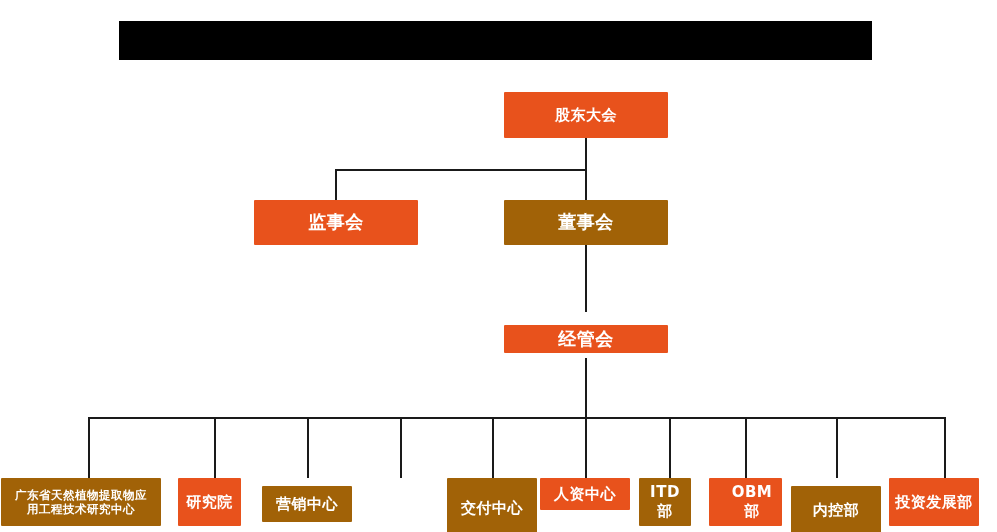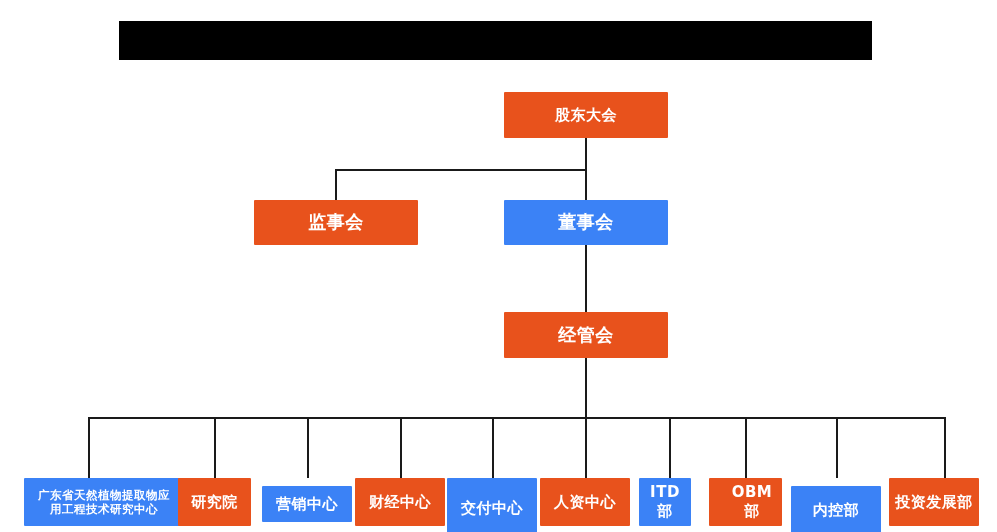--- a/index.html
+++ b/index.html
@@ -38,33 +38,33 @@
     justify-content: center;
     text-align: center;
     color: #ffffff;
     font-weight: bold;
     line-height: 1.25;
     letter-spacing: 0.5px;
     padding: 2px 4px;
     border-radius: 1px;
   }
   .node.fill-strong { background: #E8521C; }
-  .node.fill-light  { background: #3b82f6; justify-content: flex-end; }
+  .node.fill-light  { background: #a16207; justify-content: flex-end; }
 
   .node .node-label {
     display: block;
     width: 100%;
     white-space: pre-line;
   }
 
   
   .node.lvl-top   { font-size: 15px; }
   .node.lvl-mid   { font-size: 18px; }
   .node.leaf      { font-size: 15px; }
-  .node.leaf-wide { font-size: 11.5px; font-weight: bold; margin-left: 23px; }
+  .node.leaf-wide { font-size: 11.5px; font-weight: bold; }
 
   
   .line {
     position: absolute;
     background: #1a1a1a;
   }
   .line.v { width: 2px; }
   .line.h { height: 2px; }
 </style>
 </head>
@@ -103,41 +103,38 @@
     <span class="node-label">股东大会</span>
   </div>
 
   <div class="node lvl-mid fill-strong" style="left:254px; top:200px; width:164px; height:45px;">
     <span class="node-label">监事会</span>
   </div>
   <div class="node lvl-mid fill-light" style="left:504px; top:200px; width:164px; height:45px;">
     <span class="node-label">董事会</span>
   </div>
 
-  <div class="node lvl-mid fill-strong" style="left:504px; top:312px; width:164px; height:46px;">
+  <div class="node lvl-mid fill-strong" style="left:504px; top:325px; width:164px; height:28px;">
     <span class="node-label">经管会</span>
   </div>
 
   <div class="node leaf-wide fill-light" style="left:1px; top:478px; width:160px; height:48px;">
     <span class="node-label">广东省天然植物提取物应
 用工程技术研究中心</span>
   </div>
-  <div class="node leaf fill-strong" style="left:178px; top:478px; width:73px; height:48px;">
+  <div class="node leaf fill-strong" style="left:178px; top:478px; width:63px; height:48px;">
     <span class="node-label">研究院</span>
   </div>
   <div class="node leaf fill-light" style="left:262px; top:478px; width:90px; height:36px;margin-top:8px;">
     <span class="node-label">营销中心</span>
   </div>
-  <div class="node leaf fill-strong" style="left:355px; top:478px; width:90px; height:48px;">
-    <span class="node-label">财经中心</span>
-  </div>
   <div class="node leaf fill-light" style="left:447px; top:478px; width:90px; height:60px;">
     <span class="node-label">交付中心</span>
   </div>
-  <div class="node leaf fill-strong" style="left:540px; top:478px; width:90px; height:48px;">
+  <div class="node leaf fill-strong" style="left:540px; top:478px; width:90px; height:32px;">
     <span class="node-label">人资中心</span>
   </div>
   <div class="node leaf fill-light" style="left:639px; top:478px; width:52px; height:48px;">
     <span class="node-label">ITD部</span>
   </div>
   <div class="node leaf fill-strong" style="left:709px; top:478px; width:73px; height:48px;padding-left:17px;">
     <span class="node-label">OBM部</span>
   </div>
   <div class="node leaf fill-light" style="left:791px; top:486px; width:90px; height:48px;">
     <span class="node-label">内控部</span>

